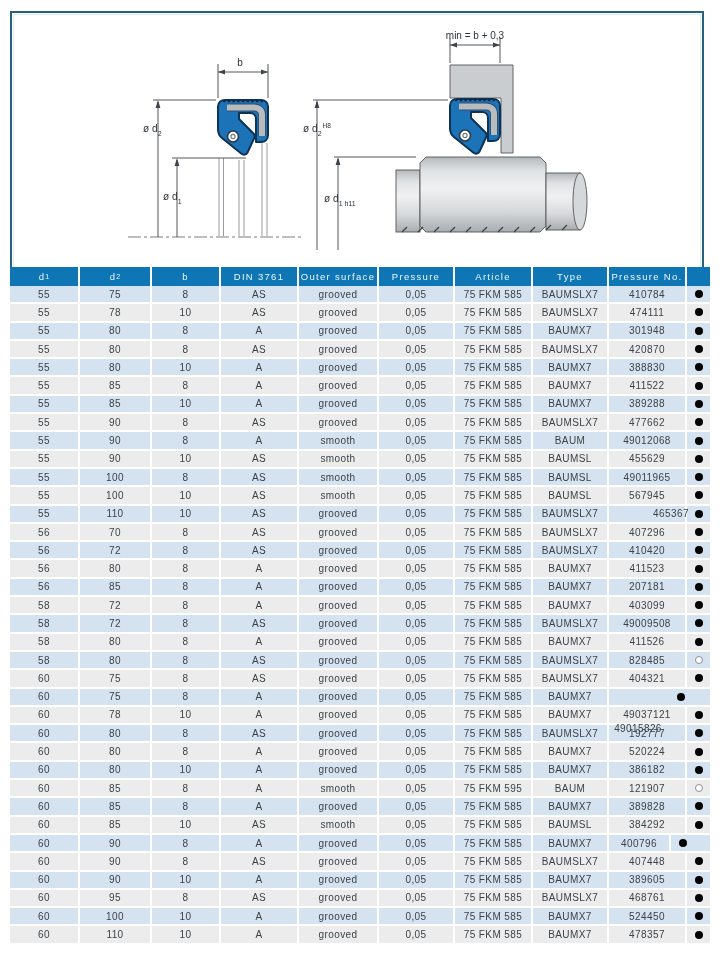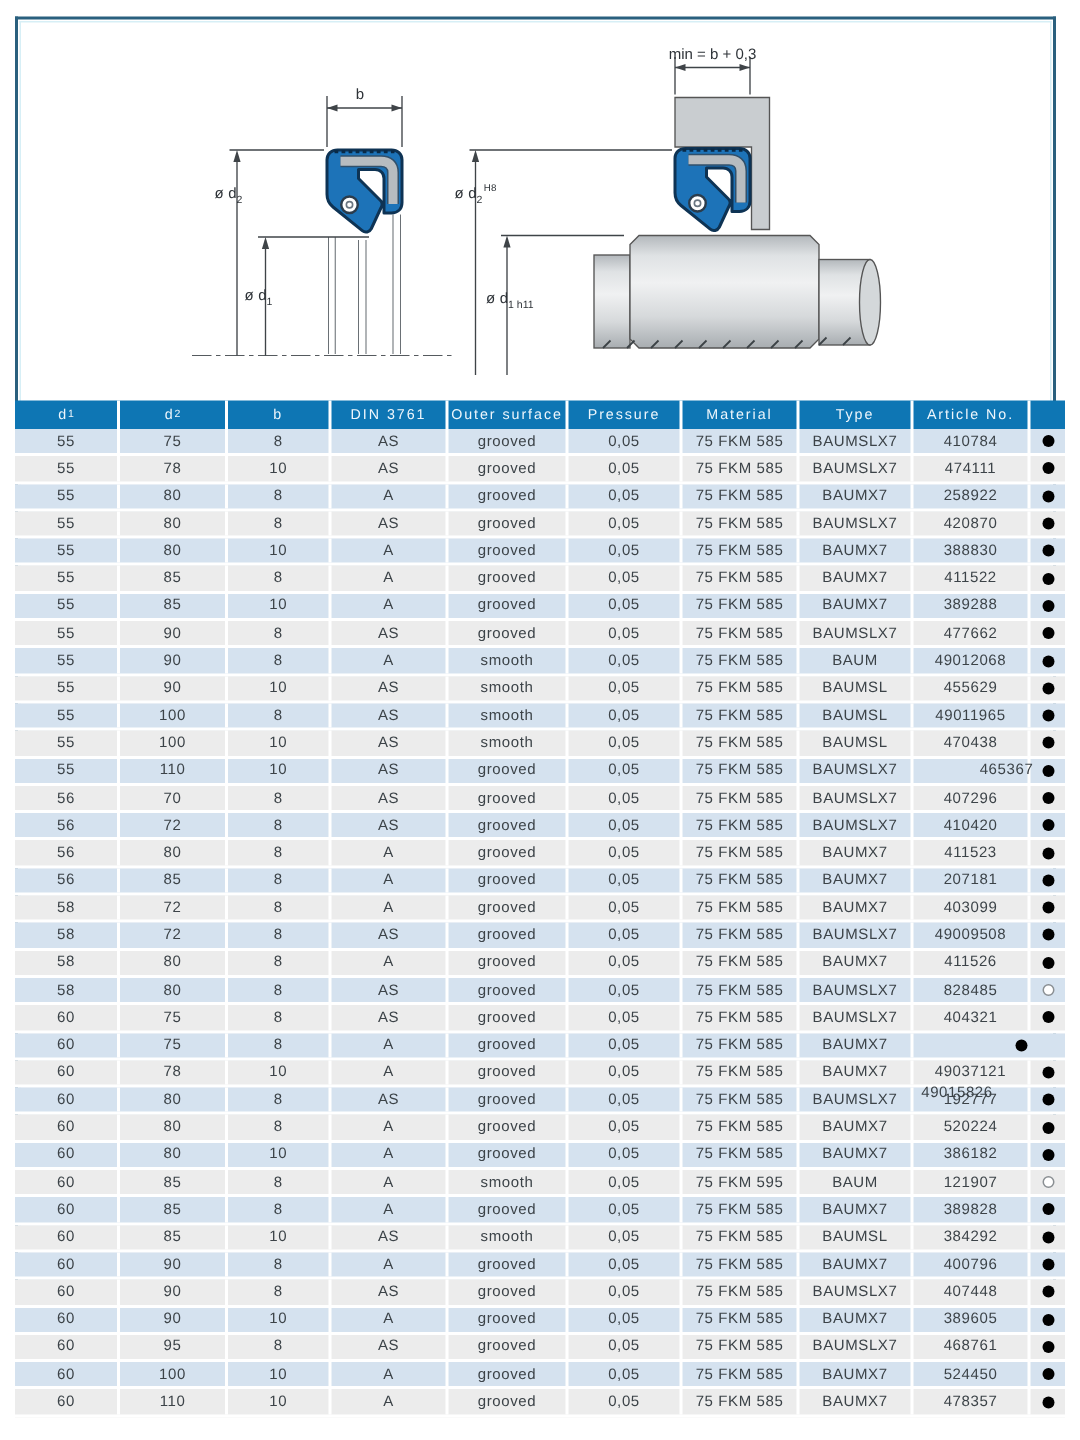--- a/index.html
+++ b/index.html
@@ -172,27 +172,27 @@
         <div class="hcell" style="width: 78px;">
           <span>DIN 3761</span>
         </div>
         <div class="hcell" style="width: 80px;">
           <span>Outer surface</span>
         </div>
         <div class="hcell" style="width: 76px;">
           <span>Pressure</span>
         </div>
         <div class="hcell" style="width: 78px;">
-          <span>Material</span>
+          <span>Article</span>
         </div>
         <div class="hcell" style="width: 76px;">
           <span>Type</span>
         </div>
         <div class="hcell" style="width: 78px;">
-          <span>Article No.</span>
+          <span>Pressure No.</span>
         </div>
         <div class="hcell" style="width: 23px;">
           <span></span>
         </div>
       </div>
       <div class="trow blue">
         <div class="tcell" style="width: 70px;">55</div>
         <div class="tcell" style="width: 72px;">75</div>
         <div class="tcell" style="width: 69px;">8</div>
         <div class="tcell" style="width: 78px;">AS</div>
@@ -221,21 +221,21 @@
       </div>
       <div class="trow blue">
         <div class="tcell" style="width: 70px;">55</div>
         <div class="tcell" style="width: 72px;">80</div>
         <div class="tcell" style="width: 69px;">8</div>
         <div class="tcell" style="width: 78px;">A</div>
         <div class="tcell" style="width: 80px;">grooved</div>
         <div class="tcell" style="width: 76px;">0,05</div>
         <div class="tcell" style="width: 78px;">75 FKM 585</div>
         <div class="tcell" style="width: 76px;">BAUMX7</div>
-        <div class="tcell" style="width: 78px;">258922</div>
+        <div class="tcell" style="width: 78px;">301948</div>
         <div class="tcell" style="width: 23px;">
           <span class="dot filled"></span>
         </div>
       </div>
       <div class="trow gray">
         <div class="tcell" style="width: 70px;">55</div>
         <div class="tcell" style="width: 72px;">80</div>
         <div class="tcell" style="width: 69px;">8</div>
         <div class="tcell" style="width: 78px;">AS</div>
         <div class="tcell" style="width: 80px;">grooved</div>
@@ -347,21 +347,21 @@
       </div>
       <div class="trow gray">
         <div class="tcell" style="width: 70px;">55</div>
         <div class="tcell" style="width: 72px;">100</div>
         <div class="tcell" style="width: 69px;">10</div>
         <div class="tcell" style="width: 78px;">AS</div>
         <div class="tcell" style="width: 80px;">smooth</div>
         <div class="tcell" style="width: 76px;">0,05</div>
         <div class="tcell" style="width: 78px;">75 FKM 585</div>
         <div class="tcell" style="width: 76px;">BAUMSL</div>
-        <div class="tcell" style="width: 78px;">470438</div>
+        <div class="tcell" style="width: 78px;">567945</div>
         <div class="tcell" style="width: 23px;">
           <span class="dot filled"></span>
         </div>
       </div>
       <div class="trow blue">
         <div class="tcell" style="width: 70px;">55</div>
         <div class="tcell" style="width: 72px;">110</div>
         <div class="tcell" style="width: 69px;">10</div>
         <div class="tcell" style="width: 78px;">AS</div>
         <div class="tcell" style="width: 80px;">grooved</div>
@@ -613,21 +613,21 @@
       </div>
       <div class="trow blue">
         <div class="tcell" style="width: 70px;">60</div>
         <div class="tcell" style="width: 72px;">90</div>
         <div class="tcell" style="width: 69px;">8</div>
         <div class="tcell" style="width: 78px;">A</div>
         <div class="tcell" style="width: 80px;">grooved</div>
         <div class="tcell" style="width: 76px;">0,05</div>
         <div class="tcell" style="width: 78px;">75 FKM 585</div>
         <div class="tcell" style="width: 76px;">BAUMX7</div>
-        <div class="tcell" style="width: 78px;">400796</div>
+        <div class="tcell" style="width: 62px;">400796</div>
         <div class="tcell" style="width: 23px;">
           <span class="dot filled"></span>
         </div>
       </div>
       <div class="trow gray">
         <div class="tcell" style="width: 70px;">60</div>
         <div class="tcell" style="width: 72px;">90</div>
         <div class="tcell" style="width: 69px;">8</div>
         <div class="tcell" style="width: 78px;">AS</div>
         <div class="tcell" style="width: 80px;">grooved</div>

